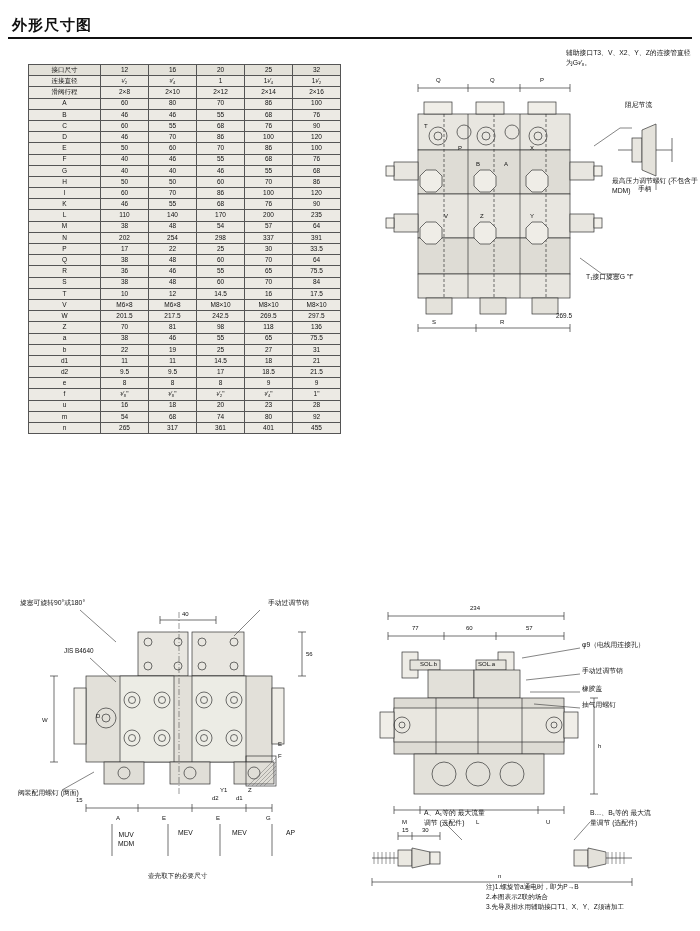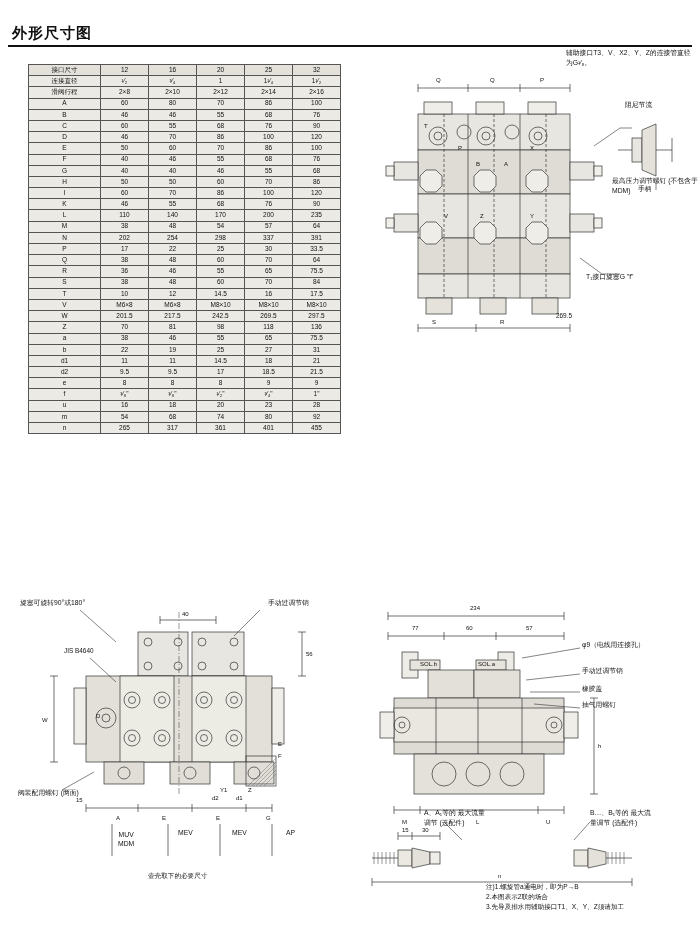--- a/index.html
+++ b/index.html
@@ -7,21 +7,21 @@
   body {
     width: 700px; height: 931px;
     background: #ffffff;
     font-family: "Liberation Sans", sans-serif;
     color: #111;
     position: relative;
     overflow: hidden;
   }
   
   .title-bar {
-    position: absolute; left: 8px; top: 21px;
+    position: absolute; left: 8px; top: 13px;
     width: 684px; height: 26px;
     border-bottom: 2px solid #111;
     display: flex; align-items: center;
   }
   .title-bar .title-text {
     font-size: 15px; font-weight: bold; letter-spacing: 1px;
     padding-left: 4px;
   }
   
   .spec-table {

